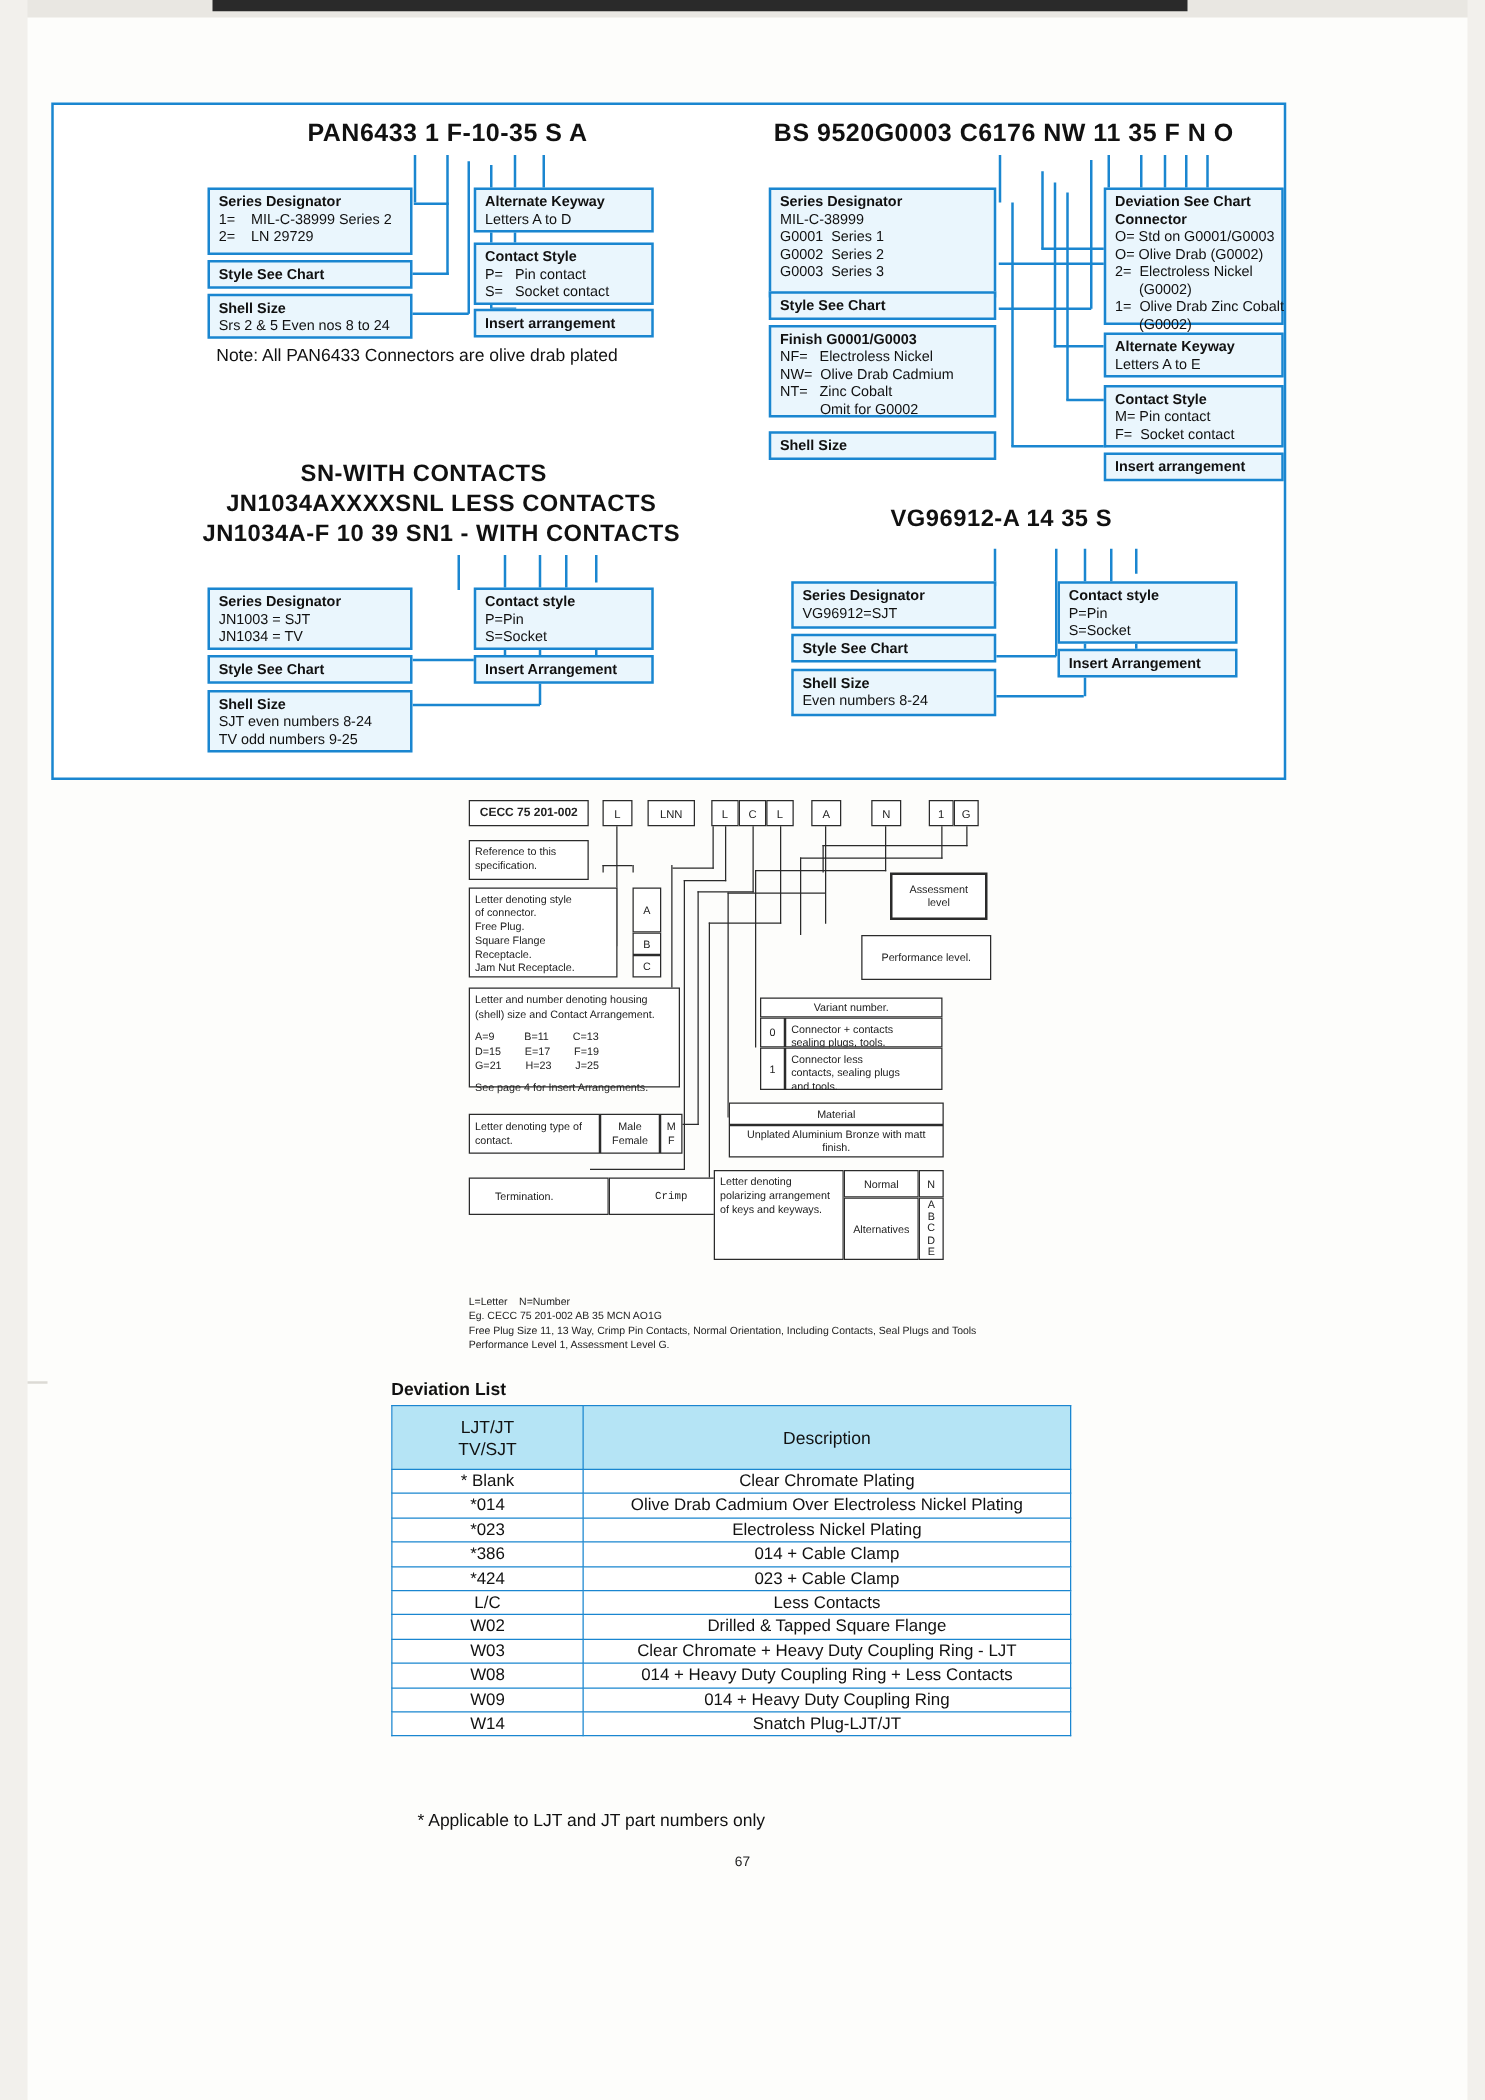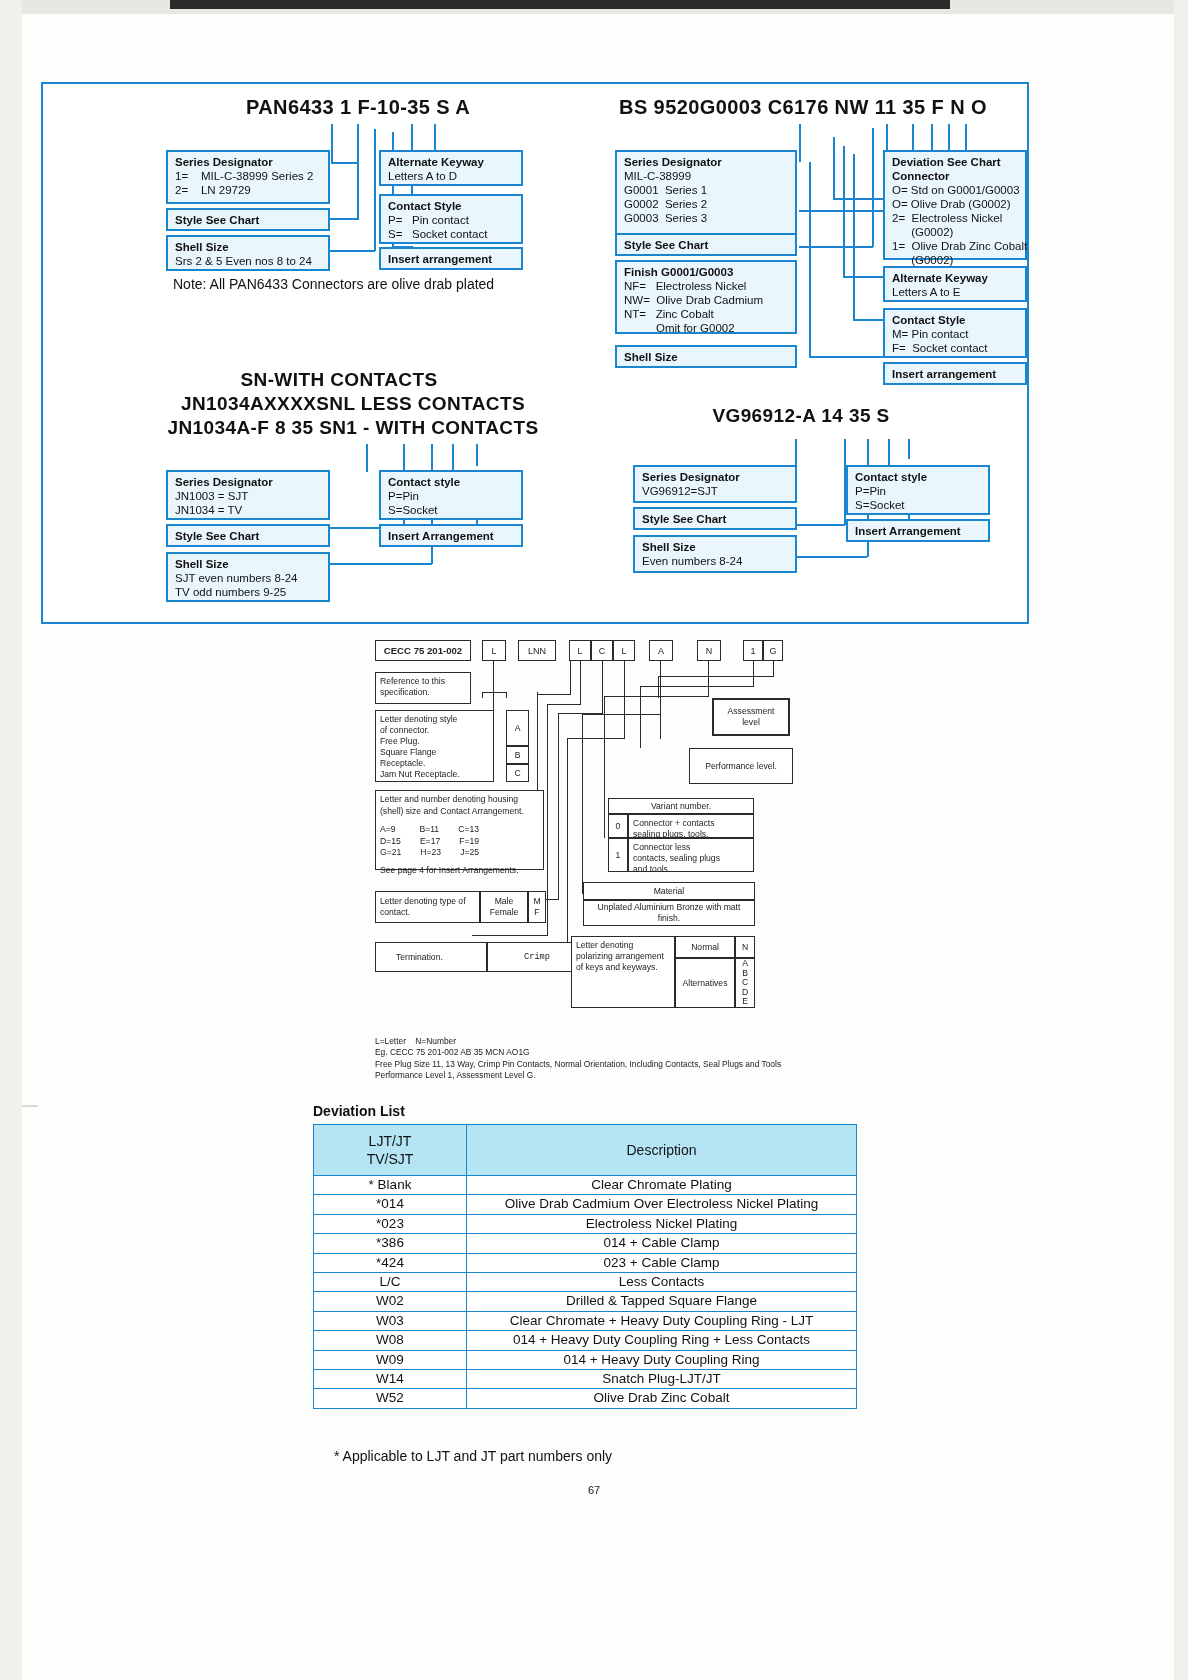--- a/index.html
+++ b/index.html
@@ -213,21 +213,21 @@
       <span class="row">M= Pin contact</span>
       <span class="row">F=  Socket contact</span>
     </div>
 
     <div class="cbox single" style="left:840px;top:278px;width:144px;height:23px;">
       <b>Insert arrangement</b>
     </div>
 
     <div class="pnum-title" style="left:96px;top:285px;width:400px;font-size:19px;">SN-WITH CONTACTS</div>
     <div class="pnum-title" style="left:110px;top:309px;width:400px;font-size:19px;">JN1034AXXXXSNL LESS CONTACTS</div>
-    <div class="pnum-title" style="left:110px;top:333px;width:400px;font-size:19px;">JN1034A-F 8 35 SN1 - WITH CONTACTS</div>
+    <div class="pnum-title" style="left:110px;top:333px;width:400px;font-size:19px;">JN1034A-F 10 39 SN1 - WITH CONTACTS</div>
 
     <div class="ln lnv" style="left:323px;top:360px;height:28px;"></div>
     <div class="ln lnv" style="left:360px;top:360px;height:84px;"></div>
     <div class="ln lnh" style="left:287px;top:443px;width:74px;"></div>
     <div class="ln lnv" style="left:388px;top:360px;height:120px;"></div>
     <div class="ln lnh" style="left:287px;top:479px;width:102px;"></div>
     <div class="ln lnv" style="left:409px;top:360px;height:60px;"></div>
     <div class="ln lnh" style="left:409px;top:419px;width:24px;"></div>
     <div class="ln lnv" style="left:433px;top:419px;height:28px;"></div>
     <div class="ln lnh" style="left:433px;top:446px;width:36px;"></div>
@@ -465,24 +465,20 @@
           <td>014 + Heavy Duty Coupling Ring + Less Contacts</td>
         </tr>
       <tr>
           <td class="code">W09</td>
           <td>014 + Heavy Duty Coupling Ring</td>
         </tr>
       <tr>
           <td class="code">W14</td>
           <td>Snatch Plug-LJT/JT</td>
         </tr>
-      <tr>
-          <td class="code">W52</td>
-          <td>Olive Drab Zinc Cobalt</td>
-        </tr>
     </tbody>
   </table>
 
   <div class="devnote">* Applicable to LJT and JT part numbers only</div>
 
   <div class="folio">67</div>
 
 </div>
 
 </body></html>

